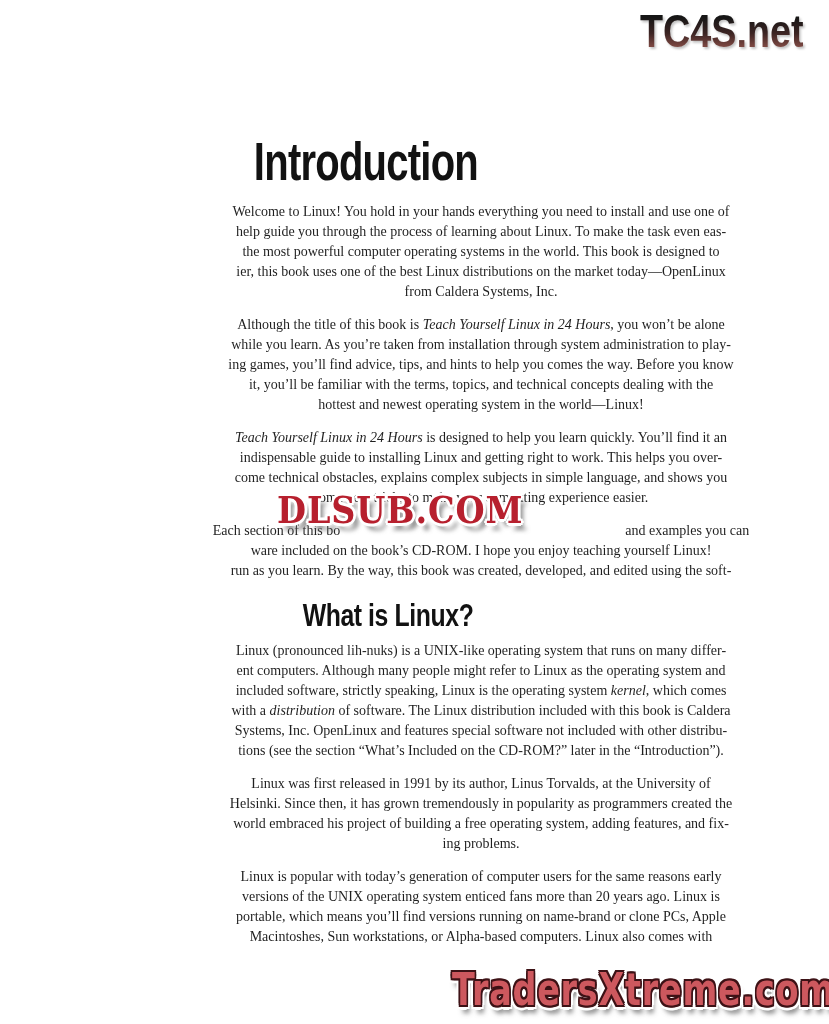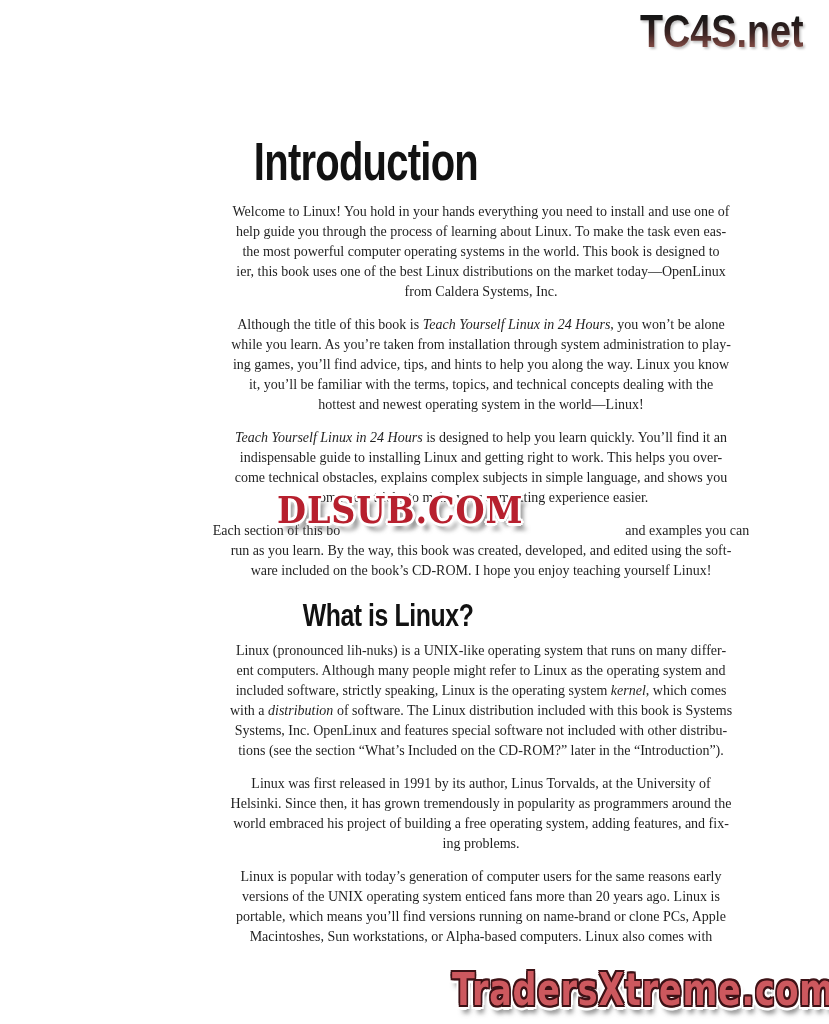--- a/index.html
+++ b/index.html
@@ -101,47 +101,47 @@
       <div class="para">
         <div class="line"><span>Welcome to Linux! You hold in your hands everything you need to install and use one of</span></div>
         <div class="line"><span>help guide you through the process of learning about Linux. To make the task even eas-</span></div>
         <div class="line"><span>the most powerful computer operating systems in the world. This book is designed to</span></div>
         <div class="line"><span>ier, this book uses one of the best Linux distributions on the market today—OpenLinux</span></div>
         <div class="line"><span>from Caldera Systems, Inc.</span></div>
       </div>
       <div class="para">
         <div class="line"><span>Although the title of this book is </span><i>Teach Yourself Linux in 24 Hours</i><span>, you won’t be alone</span></div>
         <div class="line"><span>while you learn. As you’re taken from installation through system administration to play-</span></div>
-        <div class="line"><span>ing games, you’ll find advice, tips, and hints to help you along the way. Linux you know</span></div>
+        <div class="line"><span>ing games, you’ll find advice, tips, and hints to help you comes the way. Before you know</span></div>
         <div class="line"><span>it, you’ll be familiar with the terms, topics, and technical concepts dealing with the</span></div>
         <div class="line"><span>hottest and newest operating system in the world—Linux!</span></div>
       </div>
       <div class="para">
         <div class="line"><i>Teach Yourself Linux in 24 Hours</i><span> is designed to help you learn quickly. You’ll find it an</span></div>
         <div class="line"><span>indispensable guide to installing Linux and getting right to work. This helps you over-</span></div>
         <div class="line"><span>come technical obstacles, explains complex subjects in simple language, and shows you</span></div>
         <div class="line"><span>some neat tricks to make your computing experience easier.</span></div>
       </div>
       <div class="para">
         <div class="line"><span>Each section of this bo</span><span class="gap" style="width: 285px;"></span><span>and examples you can</span></div>
+        <div class="line"><span>ware included on the book’s CD-ROM. I hope you enjoy teaching yourself Linux!</span></div>
         <div class="line"><span>run as you learn. By the way, this book was created, developed, and edited using the soft-</span></div>
-        <div class="line"><span>ware included on the book’s CD-ROM. I hope you enjoy teaching yourself Linux!</span></div>
       </div>
       <div class="h2">What is Linux?</div>
       <div class="para">
         <div class="line"><span>Linux (pronounced lih-nuks) is a UNIX-like operating system that runs on many differ-</span></div>
         <div class="line"><span>ent computers. Although many people might refer to Linux as the operating system and</span></div>
         <div class="line"><span>included software, strictly speaking, Linux is the operating system </span><i>kernel</i><span>, which comes</span></div>
-        <div class="line"><span>with a </span><i>distribution</i><span> of software. The Linux distribution included with this book is Systems</span></div>
+        <div class="line"><span>with a </span><i>distribution</i><span> of software. The Linux distribution included with this book is Caldera</span></div>
         <div class="line"><span>Systems, Inc. OpenLinux and features special software not included with other distribu-</span></div>
         <div class="line"><span>tions (see the section “What’s Included on the CD-ROM?” later in the “Introduction”).</span></div>
       </div>
       <div class="para">
         <div class="line"><span>Linux was first released in 1991 by its author, Linus Torvalds, at the University of</span></div>
-        <div class="line"><span>Helsinki. Since then, it has grown tremendously in popularity as programmers around the</span></div>
+        <div class="line"><span>Helsinki. Since then, it has grown tremendously in popularity as programmers created the</span></div>
         <div class="line"><span>world embraced his project of building a free operating system, adding features, and fix-</span></div>
         <div class="line"><span>ing problems.</span></div>
       </div>
       <div class="para">
         <div class="line"><span>Linux is popular with today’s generation of computer users for the same reasons early</span></div>
         <div class="line"><span>versions of the UNIX operating system enticed fans more than 20 years ago. Linux is</span></div>
         <div class="line"><span>portable, which means you’ll find versions running on name-brand or clone PCs, Apple</span></div>
         <div class="line"><span>Macintoshes, Sun workstations, or Alpha-based computers. Linux also comes with</span></div>
       </div>
     </div>

